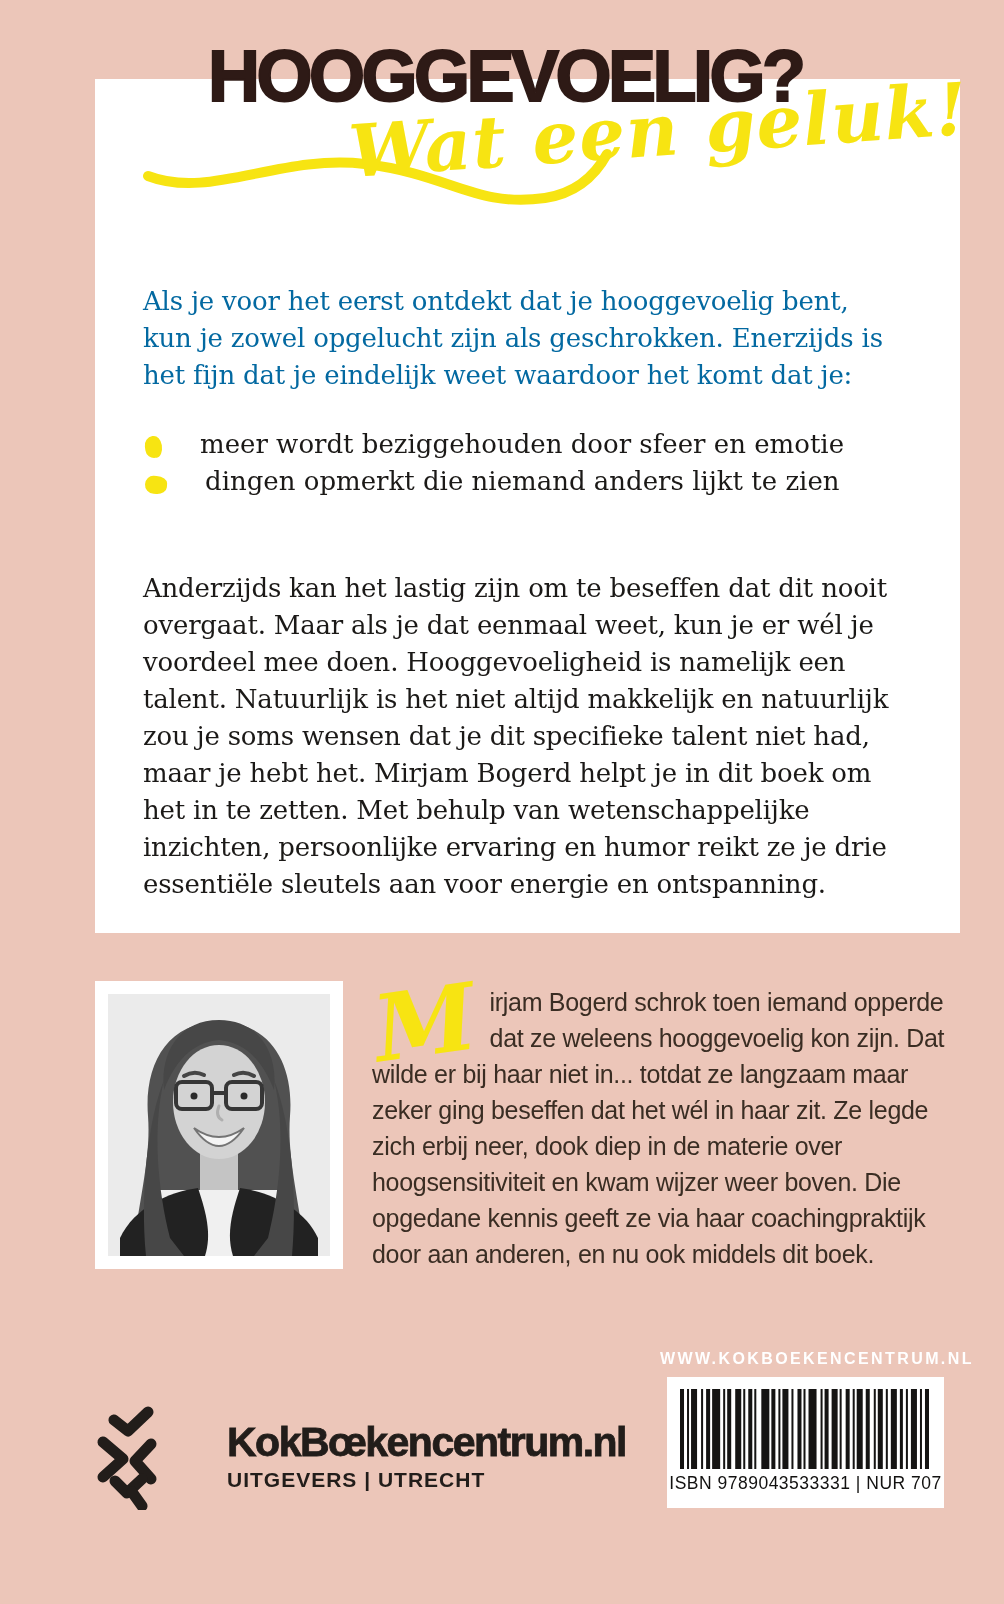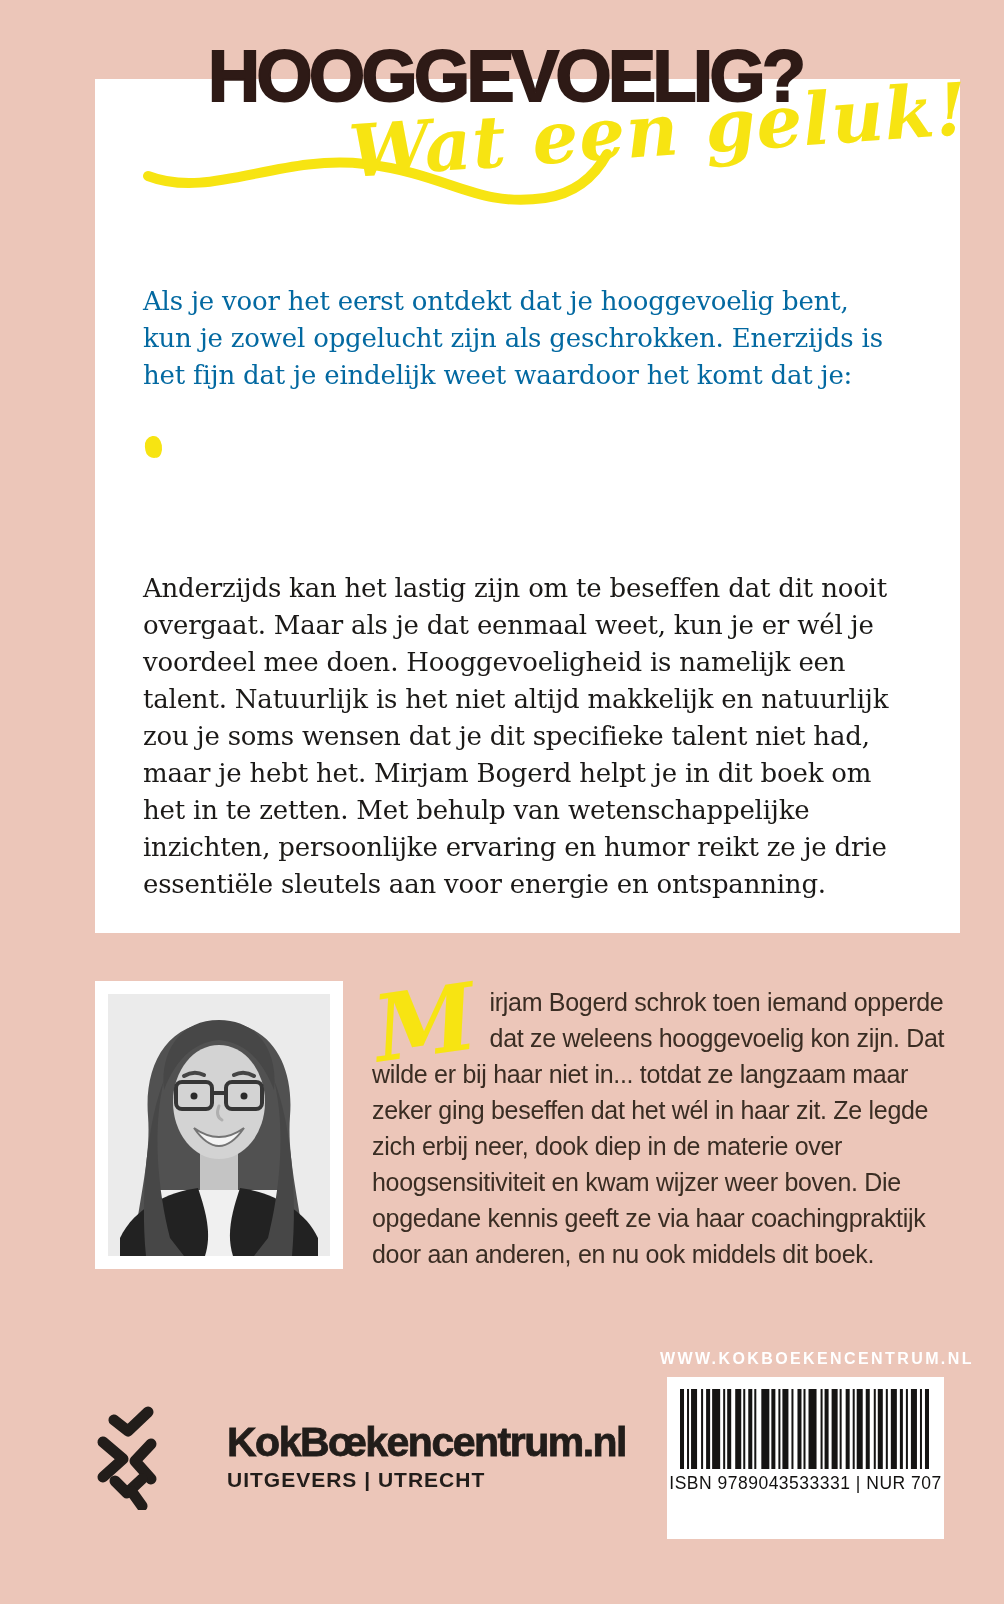--- a/index.html
+++ b/index.html
@@ -73,21 +73,21 @@
     margin:8px 14px 2px 2px;
     transform:rotate(-8deg);
   }
   .website{
     position:absolute;left:660px;top:1350px;width:290px;
     text-align:center;color:#ffffff;
     font-family:"Liberation Sans",sans-serif;font-weight:bold;
     font-size:16px;letter-spacing:2.4px;white-space:nowrap;
   }
   .barcode-box{
-    position:absolute;left:667px;top:1377px;width:277px;height:162px;
+    position:absolute;left:667px;top:1377px;width:277px;height:131px;
     background:#ffffff;box-sizing:border-box;
     display:flex;flex-direction:column;align-items:center;justify-content:flex-start;
     padding:12px 13px 8px 13px;
   }
   .barcode-bars{width:100%;height:80px;}
   .isbn{
     margin-top:4px;
     font-family:"Liberation Sans",sans-serif;font-size:17.5px;color:#121110;
     letter-spacing:0.5px;white-space:nowrap;
   }
@@ -121,20 +121,25 @@
     <path d="M 8 38 C 70 62, 140 16, 225 26 C 310 36, 335 70, 405 60 C 438 55, 456 36, 467 16" fill="none" stroke="#f7e412" stroke-width="10" stroke-linecap="round"></path>
   </svg>
 
   <div class="subtitle">Wat een geluk!</div>
 
   <div class="intro">Als je voor het eerst ontdekt dat je hooggevoelig bent, kun je zowel opgelucht zijn als geschrokken. Enerzijds is het fijn dat je eindelijk weet waardoor het komt dat je:</div>
 
   <div class="bullet-list">
     <div class="bullet-row">
       <span class="bullet-blob b2"></span>
+      <span class="bullet-text">meer wordt beziggehouden door sfeer en emotie</span>
+    </div>
+    <div class="bullet-row">
+      <span class="bullet-blob b3"></span>
+      <span class="bullet-text">dingen opmerkt die niemand anders lijkt te zien</span>
     </div>
   </div>
 
   <div class="body-par">Anderzijds kan het lastig zijn om te beseffen dat dit nooit overgaat. Maar als je dat eenmaal weet, kun je er wél je voordeel mee doen. Hooggevoeligheid is namelijk een talent. Natuurlijk is het niet altijd makkelijk en natuurlijk zou je soms wensen dat je dit specifieke talent niet had, maar je hebt het. Mirjam Bogerd helpt je in dit boek om het in te zetten. Met behulp van wetenschappelijke inzichten, persoonlijke ervaring en humor reikt ze je drie essentiële sleutels aan voor energie en ontspanning.</div>
 
   <div class="photo-frame">
     <div class="photo-inner">
       <svg viewBox="0 0 222 262" aria-hidden="true">
         <rect width="222" height="262" fill="#edebe8"></rect>
         <path d="M111 28 C 58 28 36 72 40 122 C 43 162 32 202 24 262 L 198 262 C 190 202 179 162 182 122 C 186 72 164 28 111 28 Z" fill="#57504a"></path>

